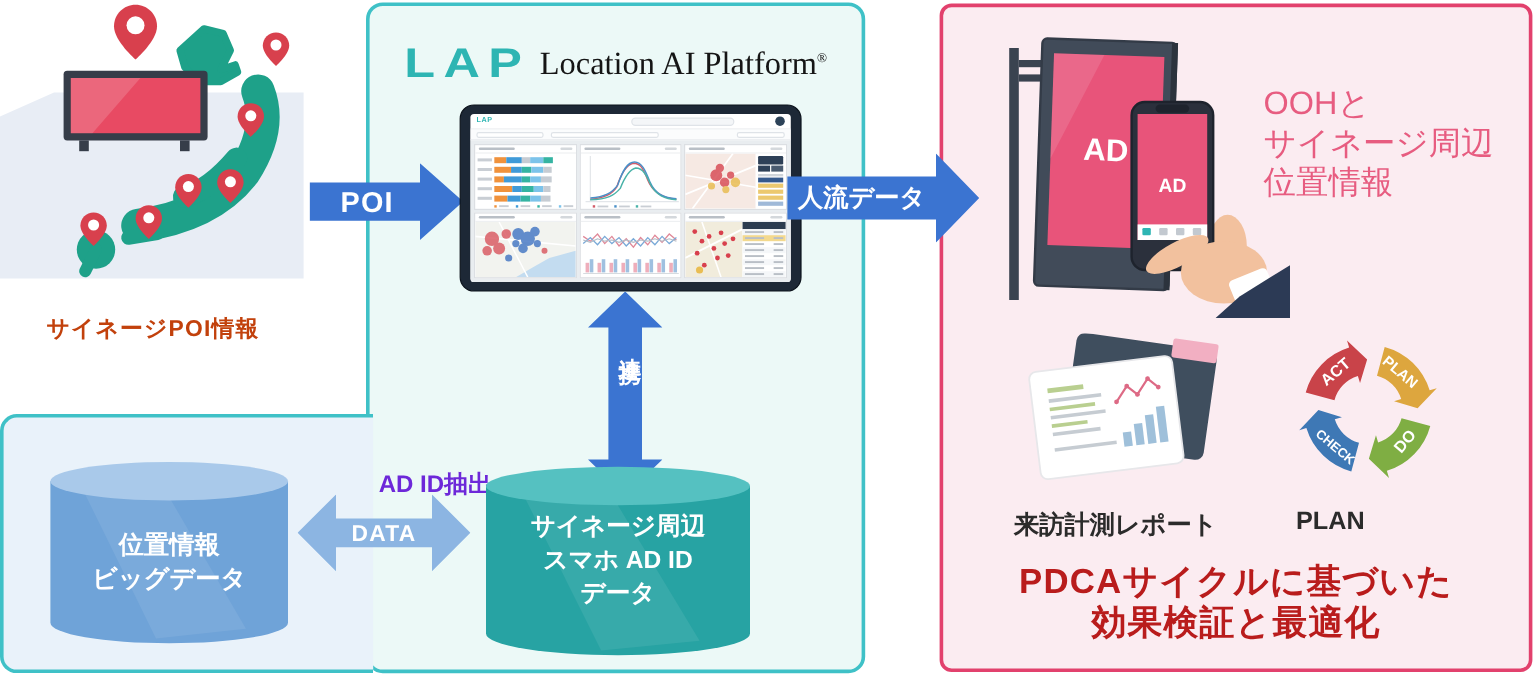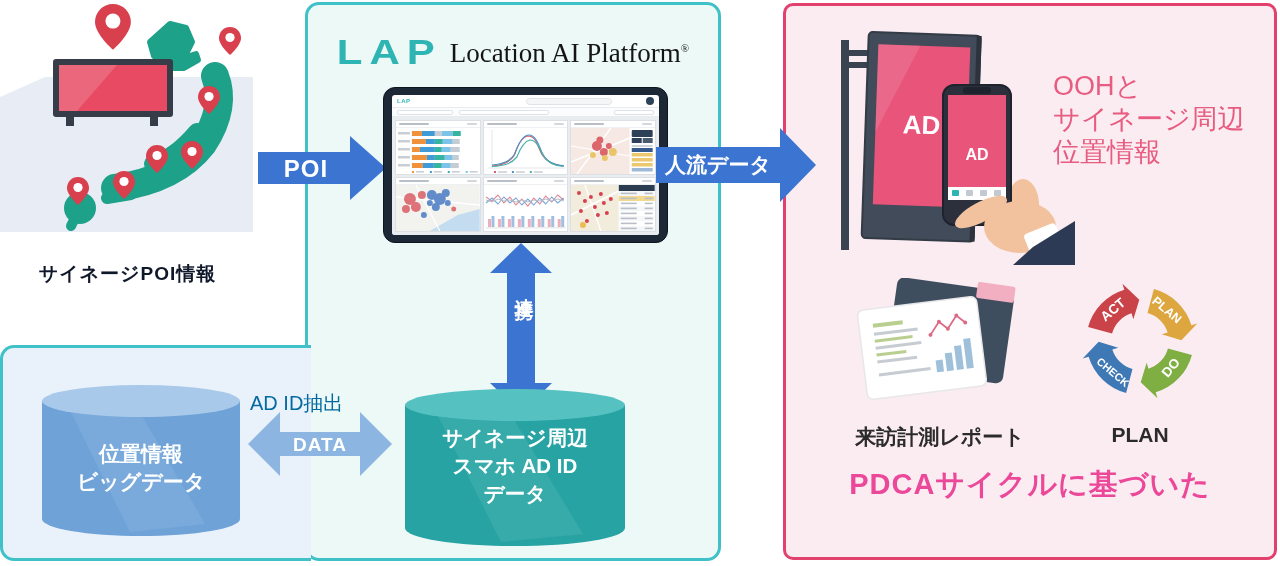--- a/index.html
+++ b/index.html
@@ -12,21 +12,21 @@
   .center-box { left:305px; top:2px; width:416px; height:559px;
     background:#ecf9f7; border:3px solid #3fc1c7; border-radius:14px; }
   .bl-box { left:0; top:345px; width:311px; height:216px;
     background:#e9f2fa; border:3px solid #3fc1c7; border-right:0;
     border-radius:14px 0 0 14px; }
   .right-box { left:783px; top:3px; width:494px; height:557px;
     background:#fbecf1; border:3px solid #e2416d; border-radius:10px; }
 
   
   .caption { left:0; width:255px; text-align:center; font-weight:bold;
-    font-size:19px; color:#0f172a; letter-spacing:1px; }
+    font-size:19px; color:#c2410c; letter-spacing:1px; }
 
   
   .logo-row { left:305px; top:30px; width:416px; height:46px; display:flex;
     align-items:center; justify-content:center; }
   .logo-lap { font-size:42px; font-weight:bold; color:#2eb5b3; letter-spacing:7px;
     transform:scaleY(.82); margin-right:8px; line-height:1; }
   .logo-name { font-family:"Liberation Serif","DejaVu Serif",serif; font-size:27px;
     color:#151515; }
   .logo-reg { font-family:"Liberation Serif","DejaVu Serif",serif; font-size:11px;
     color:#151515; vertical-align:super; }
@@ -52,23 +52,23 @@
     padding:0 3px; border-bottom:1px solid #eef0f2; }
   .ph-bar { width:30px; height:2.5px; background:#b9bfc6; border-radius:1px; }
   .ph-dots { margin-left:auto; width:10px; height:2.5px; background:#d4d8dc; border-radius:1px; }
   .panel svg { flex:1; width:100%; }
   .v-label { writing-mode:vertical-rl; color:#fff; font-weight:bold; font-size:19px;
     letter-spacing:3px; }
 
   
   .headline { left:1053px; top:70px; width:220px; font-size:27px; line-height:33px;
     font-weight:normal; color:#e75c80; }
-  .icon-label { font-size:21px; font-weight:bold; color:#2b2b2b; text-align:center; }
+  .icon-label { font-size:21px; font-weight:bold; color:#2b2b2b; }
   .footer-line { left:783px; width:494px; text-align:center; font-size:29px;
-    font-weight:bold; color:#ec4899; letter-spacing:1px; }
+    font-weight:bold; color:#b91c1c; letter-spacing:1px; }
 
   svg text { font-family:"Liberation Sans","DejaVu Sans",sans-serif; }
 </style>
 </head>
 <body>
 
 <div class="canvas">
 
   <div class="abs center-box"></div>
   <div class="abs bl-box"></div>
@@ -356,21 +356,21 @@
   <div class="abs v-label" style="left:511px;top:282px">連携</div>
 
   <svg class="abs" style="left:40px;top:384px" width="202" height="154" viewBox="0 0 202 154">
     <path d="M2,17 L2,135 A99,17 0 0 0 200,135 L200,17 Z" fill="#6fa3d8"></path>
     <polygon points="30,26 95,20 165,140 90,148" fill="#ffffff" opacity="0.08"></polygon>
     <ellipse cx="101" cy="17" rx="99" ry="16" fill="#a9c9ea"></ellipse>
     <text x="101" y="77" text-anchor="middle" font-size="21" font-weight="bold" fill="#ffffff">位置情報</text>
     <text x="101" y="105" text-anchor="middle" font-size="21" font-weight="bold" fill="#ffffff">ビッグデータ</text>
   </svg>
 
-  <div class="abs" style="left:250px;top:390px;width:160px;text-align:left;font-size:20px;font-weight:normal;color:#0369a1">AD ID抽出</div>
+  <div class="abs" style="left:250px;top:390px;width:160px;text-align:right;font-size:20px;font-weight:bold;color:#6d28d9">AD ID抽出</div>
   <svg class="abs" style="left:248px;top:412px" width="144" height="64" viewBox="0 0 144 64">
     <polygon points="0,32 32,0 32,20 112,20 112,0 144,32 112,64 112,44 32,44 32,64" fill="#8cb5e2"></polygon>
     <text x="72" y="39" text-anchor="middle" font-size="19" font-weight="bold" fill="#ffffff" letter-spacing="1">DATA</text>
   </svg>
 
   <svg class="abs" style="left:403px;top:388px" width="224" height="160" viewBox="0 0 224 160">
     <path d="M2,17 L2,140 A110,18 0 0 0 222,140 L222,17 Z" fill="#27a3a3"></path>
     <polygon points="34,26 104,20 180,146 98,154" fill="#ffffff" opacity="0.08"></polygon>
     <ellipse cx="112" cy="17" rx="110" ry="16" fill="#55c1c1"></ellipse>
     <text x="112" y="57" text-anchor="middle" font-size="20.5" font-weight="bold" fill="#ffffff">サイネージ周辺</text>
@@ -459,14 +459,15 @@
     <use href="#seg" fill="#3e78b5" transform="rotate(270 60 60)"></use>
     <text x="34" y="34" transform="rotate(-40 34 30)" text-anchor="middle" font-size="13" font-weight="bold" fill="#ffffff">ACT</text>
     <text x="86" y="34" transform="rotate(40 86 30)" text-anchor="middle" font-size="12" font-weight="bold" fill="#ffffff">PLAN</text>
     <text x="90" y="90" transform="rotate(-50 90 86)" text-anchor="middle" font-size="13" font-weight="bold" fill="#ffffff">DO</text>
     <text x="34" y="94" transform="rotate(40 34 90)" text-anchor="middle" font-size="10.5" font-weight="bold" fill="#ffffff">CHECK</text>
   </svg>
 
   <div class="abs icon-label" style="left:845px;top:423px;width:190px">来訪計測レポート</div>
   <div class="abs icon-label" style="left:1080px;top:423px;width:120px">PLAN</div>
   <div class="abs footer-line" style="top:465px">PDCAサイクルに基づいた</div>
+  <div class="abs footer-line" style="top:499px">効果検証と最適化</div>
 
 </div>
 
 </body></html>

